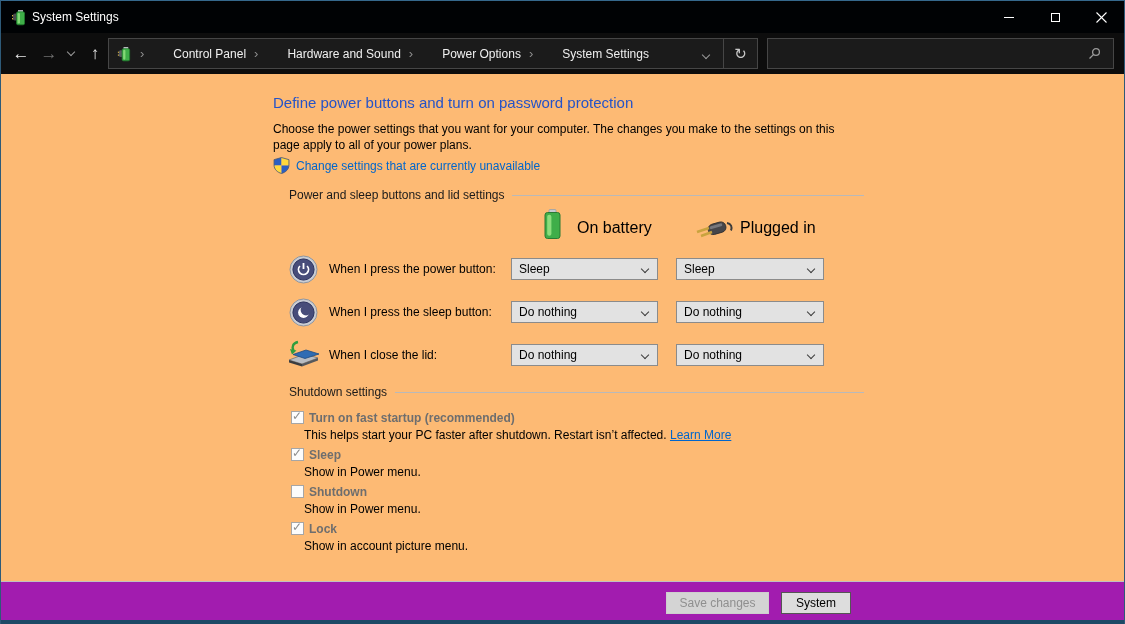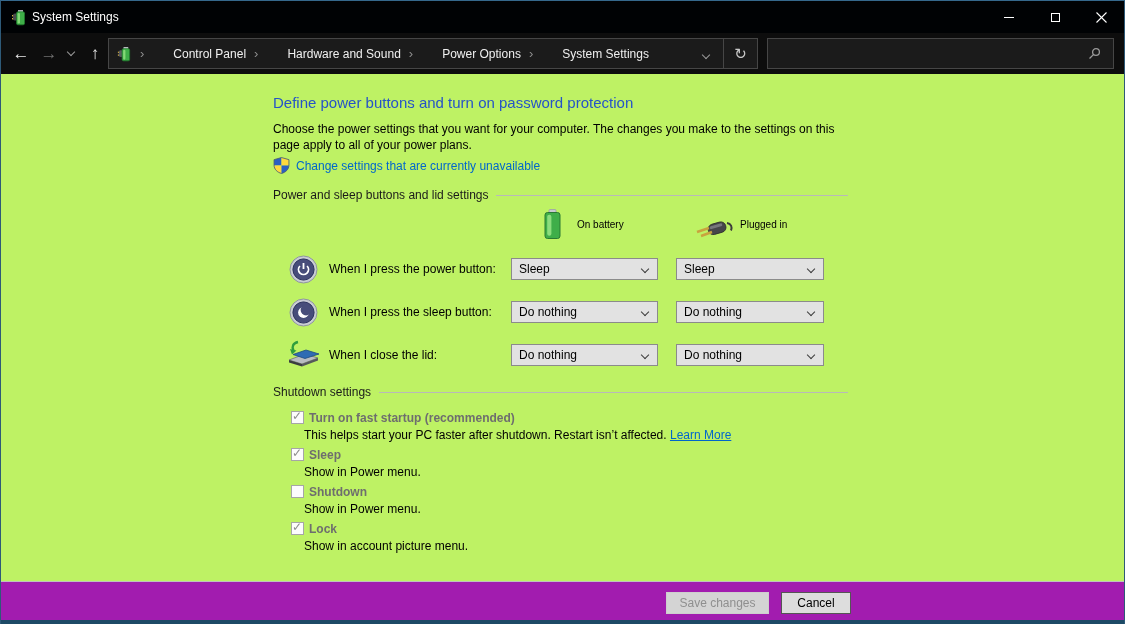--- a/index.html
+++ b/index.html
@@ -38,32 +38,32 @@
   .refresh-box { position:absolute; left:723px; top:5px; width:34px; height:31px; background:#1b1b1b;
                  border:1px solid #464646; border-left:none; display:flex; align-items:center; justify-content:center;
                  color:#c9c9c9; font-size:15px; }
   .search-box { position:absolute; left:766px; top:5px; width:347px; height:31px; background:#1b1b1b;
                 border:1px solid #464646; display:flex; align-items:center; }
   .search-box input { flex:1; background:transparent; border:none; outline:none; color:#e8e8e8;
                       font:12px "Liberation Sans", sans-serif; padding:0 8px; height:100%; }
   .search-glyph { margin-right:12px; flex:0 0 auto; }
 
   
-  .content { position:absolute; left:0; top:73px; width:1123px; height:507px; background:#bef264; }
+  .content { position:absolute; left:0; top:73px; width:1123px; height:507px; background:#fdba74; }
   .page-heading { position:absolute; left:272px; top:20px; font-size:15px; color:#2553c8; }
   .page-desc { position:absolute; left:272px; top:47px; width:585px; line-height:16px; color:#000; }
   .uac-row { position:absolute; left:272px; top:83px; display:flex; align-items:center; }
   .uac-link { color:#0066cc; margin-left:6px; cursor:pointer; }
 
-  .section-hdr { position:absolute; left:272px; width:575px; display:flex; align-items:center; color:#1a1a1a; }
+  .section-hdr { position:absolute; left:288px; width:575px; display:flex; align-items:center; color:#1a1a1a; }
   .section-hdr .rule { flex:1; height:1px; background:#b9b9b9; margin-left:8px; }
   .hdr1 { top:114px; }
   .hdr2 { top:311px; }
 
-  .col-hdr-text { position:absolute; top:145px; font-size:10px; color:#000; }
+  .col-hdr-text { position:absolute; top:145px; font-size:16px; color:#000; }
   .battery-icon { position:absolute; left:542px; top:135px; }
   .plug-icon { position:absolute; left:692px; top:141px; }
 
   .row-icon { position:absolute; left:288px; }
   .row-label { position:absolute; left:328px; color:#000; }
   .combo { position:absolute; height:22px; background:#e2e2e2; border:1px solid #8b8b8b;
            line-height:20px; padding-left:7px; color:#000; }
   .combo .cv { display:inline-block; }
   .combo .chev { position:absolute; right:9px; top:7px; width:6px; height:6px;
                  border-left:1px solid #3c3c3c; border-bottom:1px solid #3c3c3c; transform:rotate(-45deg); }
@@ -288,17 +288,17 @@
 
     <div class="checkbox checked" style="top:448px;">
       <span class="mark">✓</span>
     </div>
     <span class="cb-label" style="top:448px;">Lock</span>
     <span class="cb-desc" style="top:465px;text-align:right;">Show in account picture menu.</span>
   </div>
 
   <div class="footer">
     <div class="btn btn-save">Save changes</div>
-    <div class="btn btn-cancel">Cancel</div>
+    <div class="btn btn-cancel">System</div>
   </div>
 
   <div class="bottom-strip"></div>
 </div>
 
 </body></html>

